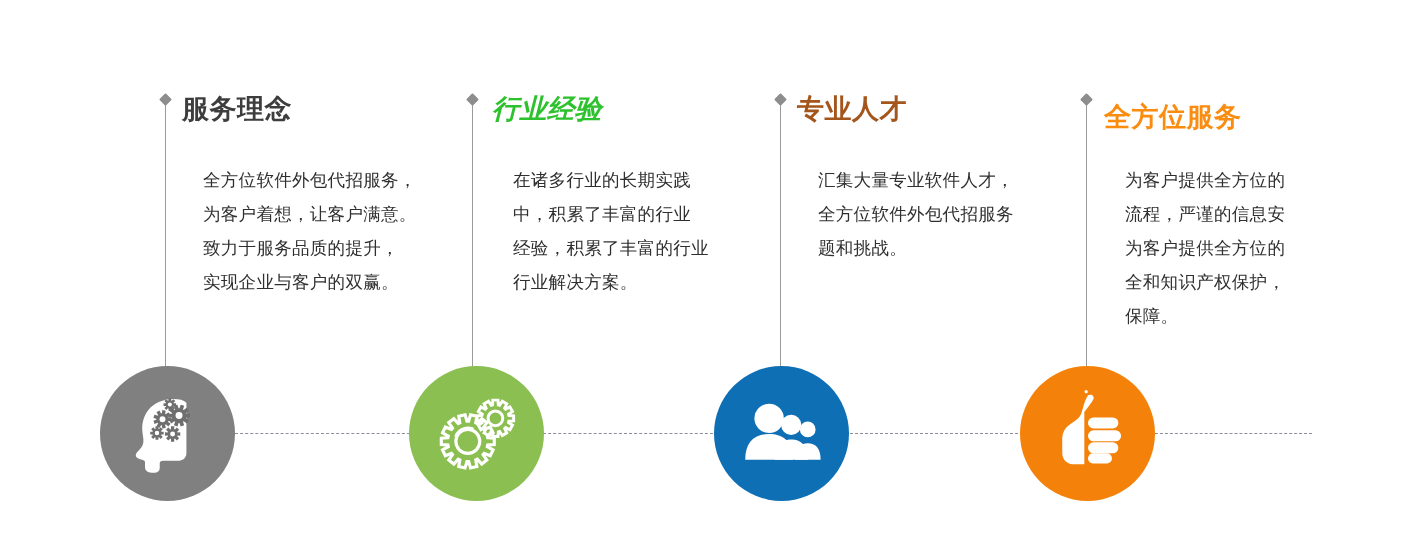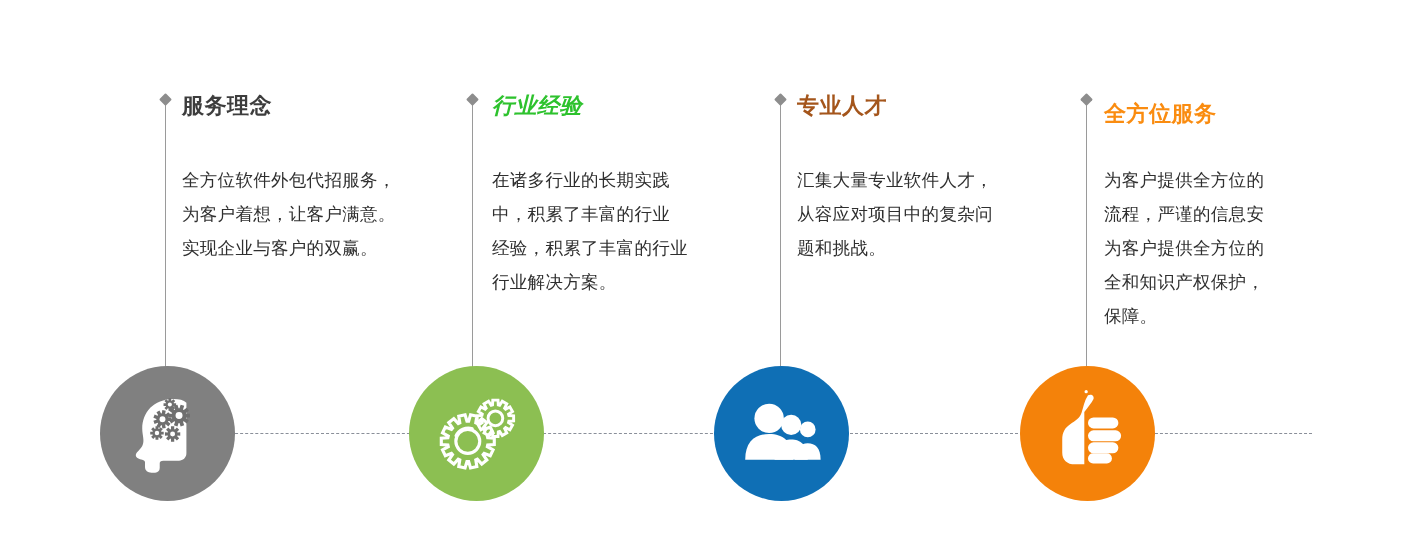--- a/index.html
+++ b/index.html
@@ -56,37 +56,38 @@
     background: #8d8d8d;
     transform: rotate(45deg);
     border-radius: 1px;
     z-index: 3;
   }
 
   
   .heading {
     position: absolute;
     top: 93px;
-    font-size: 22px;
+    font-size: 27px;
     font-weight: bold;
     letter-spacing: 0.5px;
     white-space: nowrap;
     line-height: 1.2;
     z-index: 4;
   }
 
   
   .body-text {
     position: absolute;
     top: 163px;
     font-size: 17.5px;
     line-height: 34px;
     color: #2f2f2f;
     letter-spacing: 0.3px;
     z-index: 4;
+    margin-left: 21px;
   }
 
   
   .circle {
     position: absolute;
     top: 366px;
     width: 135px;
     height: 135px;
     border-radius: 50%;
     z-index: 5;
@@ -104,20 +105,21 @@
     <div class="baseline" style="left: 538px; width: 180px; border-top-color: rgb(138, 143, 153);"></div>
     <div class="baseline" style="left: 845px; width: 178px; border-top-color: rgb(138, 143, 153);"></div>
     <div class="baseline" style="left: 1150px; width: 162px; border-top-color: rgb(138, 143, 153);"></div>
     <div class="column">
       <div class="stem-dot" style="left: 161px;"></div>
       <div class="stem" style="left: 165px;"></div>
       <div class="heading" style="left: 182px; color: rgb(61, 61, 61);">服务理念</div>
       <div class="body-text" style="left: 182px; width: 260px;">
         <div>全方位软件外包代招服务，</div>
         <div>为客户着想，让客户满意。</div>
+        <div>致力于服务品质的提升，</div>
         <div>实现企业与客户的双赢。</div>
       </div>
       <div class="circle" style="left: 100px; background: rgb(128, 128, 128);">
         <svg width="92" height="92" viewBox="0 0 100 100">
           <path d="M56,12 C34,12 22,27 22,44 C22,52 25,57 22,63 C20,67 15,70 15,73 C15,76 19,77 22,78 C24,78.6 25,79 25,81 L25,86 C25,90 28,92 32,92 L36,92 C39,92 41,90 41,87 L41,82 C41,80 42,79 45,79 L62,79 C66,79 70,76 70,71 L70,16 C67,13 62,12 56,12 Z" fill="#ffffff"></path>
           <path d="M50.34,32.16L53.82,32.13L53.82,35.87L50.34,35.84L50.04,36.66L52.73,38.88L50.32,41.75L47.67,39.48L46.91,39.92L47.55,43.35L43.86,44.00L43.29,40.56L42.43,40.41L40.71,43.44L37.47,41.57L39.24,38.57L38.67,37.90L35.41,39.12L34.13,35.60L37.41,34.44L37.41,33.56L34.13,32.40L35.41,28.88L38.67,30.10L39.24,29.43L37.47,26.43L40.71,24.56L42.43,27.59L43.29,27.44L43.86,24.00L47.55,24.65L46.91,28.08L47.67,28.52L50.32,26.25L52.73,29.12L50.04,31.34Z" fill="#6f6f6f"></path>
           <circle cx="44" cy="34" r="3.2" fill="#ffffff"></circle>
           <path d="M69.74,27.99L73.83,27.97L73.83,32.03L69.74,32.01L69.45,32.92L72.76,35.31L70.38,38.59L67.08,36.18L66.31,36.74L67.58,40.62L63.73,41.87L62.48,37.99L61.52,37.99L60.27,41.87L56.42,40.62L57.69,36.74L56.92,36.18L53.62,38.59L51.24,35.31L54.55,32.92L54.26,32.01L50.17,32.03L50.17,27.97L54.26,27.99L54.55,27.08L51.24,24.69L53.62,21.41L56.92,23.82L57.69,23.26L56.42,19.38L60.27,18.13L61.52,22.01L62.48,22.01L63.73,18.13L67.58,19.38L66.31,23.26L67.08,23.82L70.38,21.41L72.76,24.69L69.45,27.08Z" fill="#6f6f6f"></path>
           <circle cx="62" cy="30" r="3.8" fill="#ffffff"></circle>
           <path d="M42.75,47.44L45.33,47.42L45.33,50.58L42.75,50.56L42.46,51.25L44.30,53.07L42.07,55.30L40.25,53.46L39.56,53.75L39.58,56.33L36.42,56.33L36.44,53.75L35.75,53.46L33.93,55.30L31.70,53.07L33.54,51.25L33.25,50.56L30.67,50.58L30.67,47.42L33.25,47.44L33.54,46.75L31.70,44.93L33.93,42.70L35.75,44.54L36.44,44.25L36.42,41.67L39.58,41.67L39.56,44.25L40.25,44.54L42.07,42.70L44.30,44.93L42.46,46.75Z" fill="#6f6f6f"></path>
@@ -148,21 +150,21 @@
           <circle cx="70" cy="33" r="8" fill="none" stroke="#ffffff" stroke-width="3.2"></circle>
         </svg>
       </div>
     </div>
     <div class="column">
       <div class="stem-dot" style="left: 776px;"></div>
       <div class="stem" style="left: 780px;"></div>
       <div class="heading" style="left: 797px; color: rgb(164, 85, 27);">专业人才</div>
       <div class="body-text" style="left: 797px; width: 240px;">
         <div>汇集大量专业软件人才，</div>
-        <div>从容应对项目中的复杂问</div>
+        <div>全方位软件外包代招服务</div>
         <div>题和挑战。</div>
       </div>
       <div class="circle" style="left: 714px; background: rgb(15, 111, 181);">
         <svg width="92" height="92" viewBox="0 0 100 100">
           <circle cx="78" cy="45" r="8.5" fill="#ffffff"></circle>
           <path d="M64,78 C64,65 70,60 78,60 C86,60 92,65 92,78 Z" fill="#ffffff"></path>
           <circle cx="60" cy="40" r="11" fill="#ffffff"></circle>
           <path d="M42,78 C42,62 50,56 60,56 C70,56 78,62 78,78 Z" fill="#ffffff"></path>
           <circle cx="36" cy="33" r="16" fill="#ffffff"></circle>
           <path d="M10,78 C10,58 21,50 36,50 C51,50 62,58 62,78 Z" fill="#ffffff"></path>

